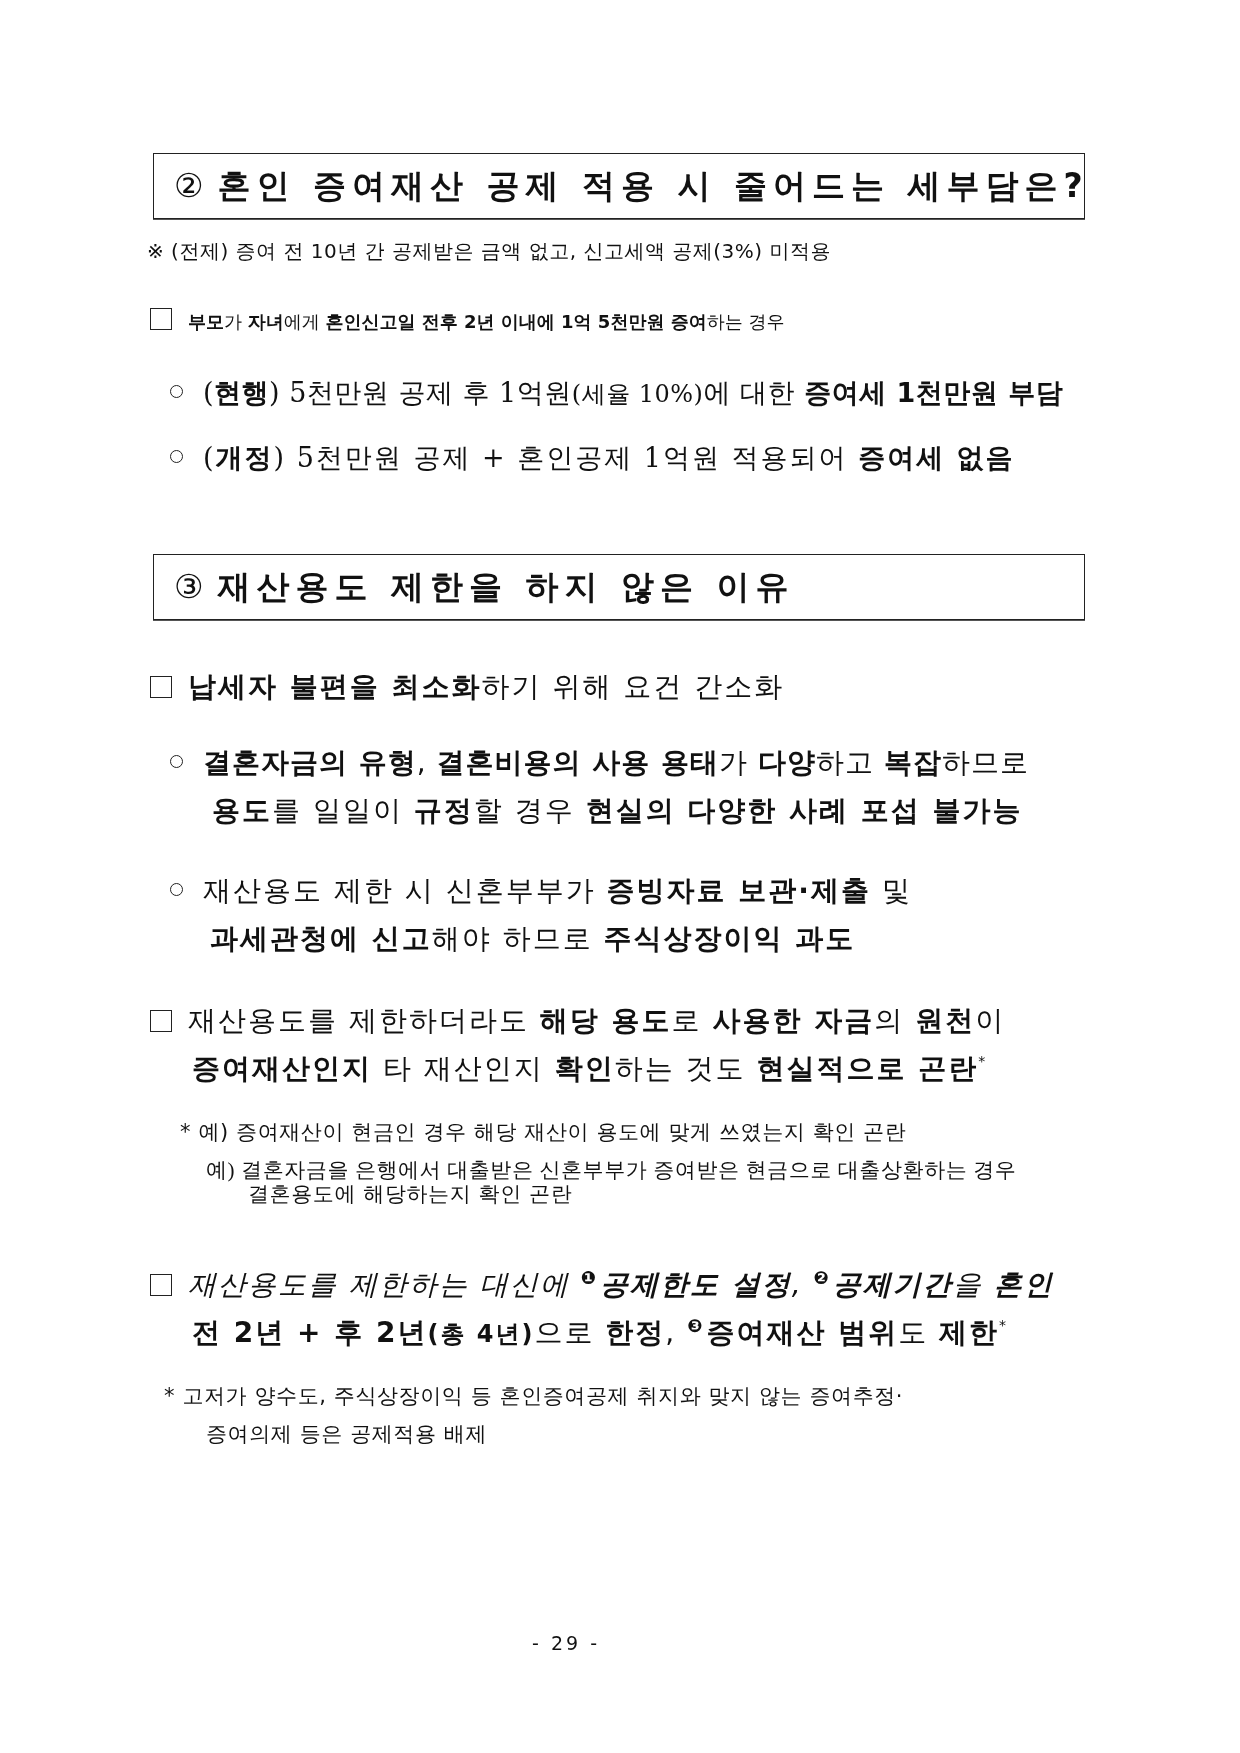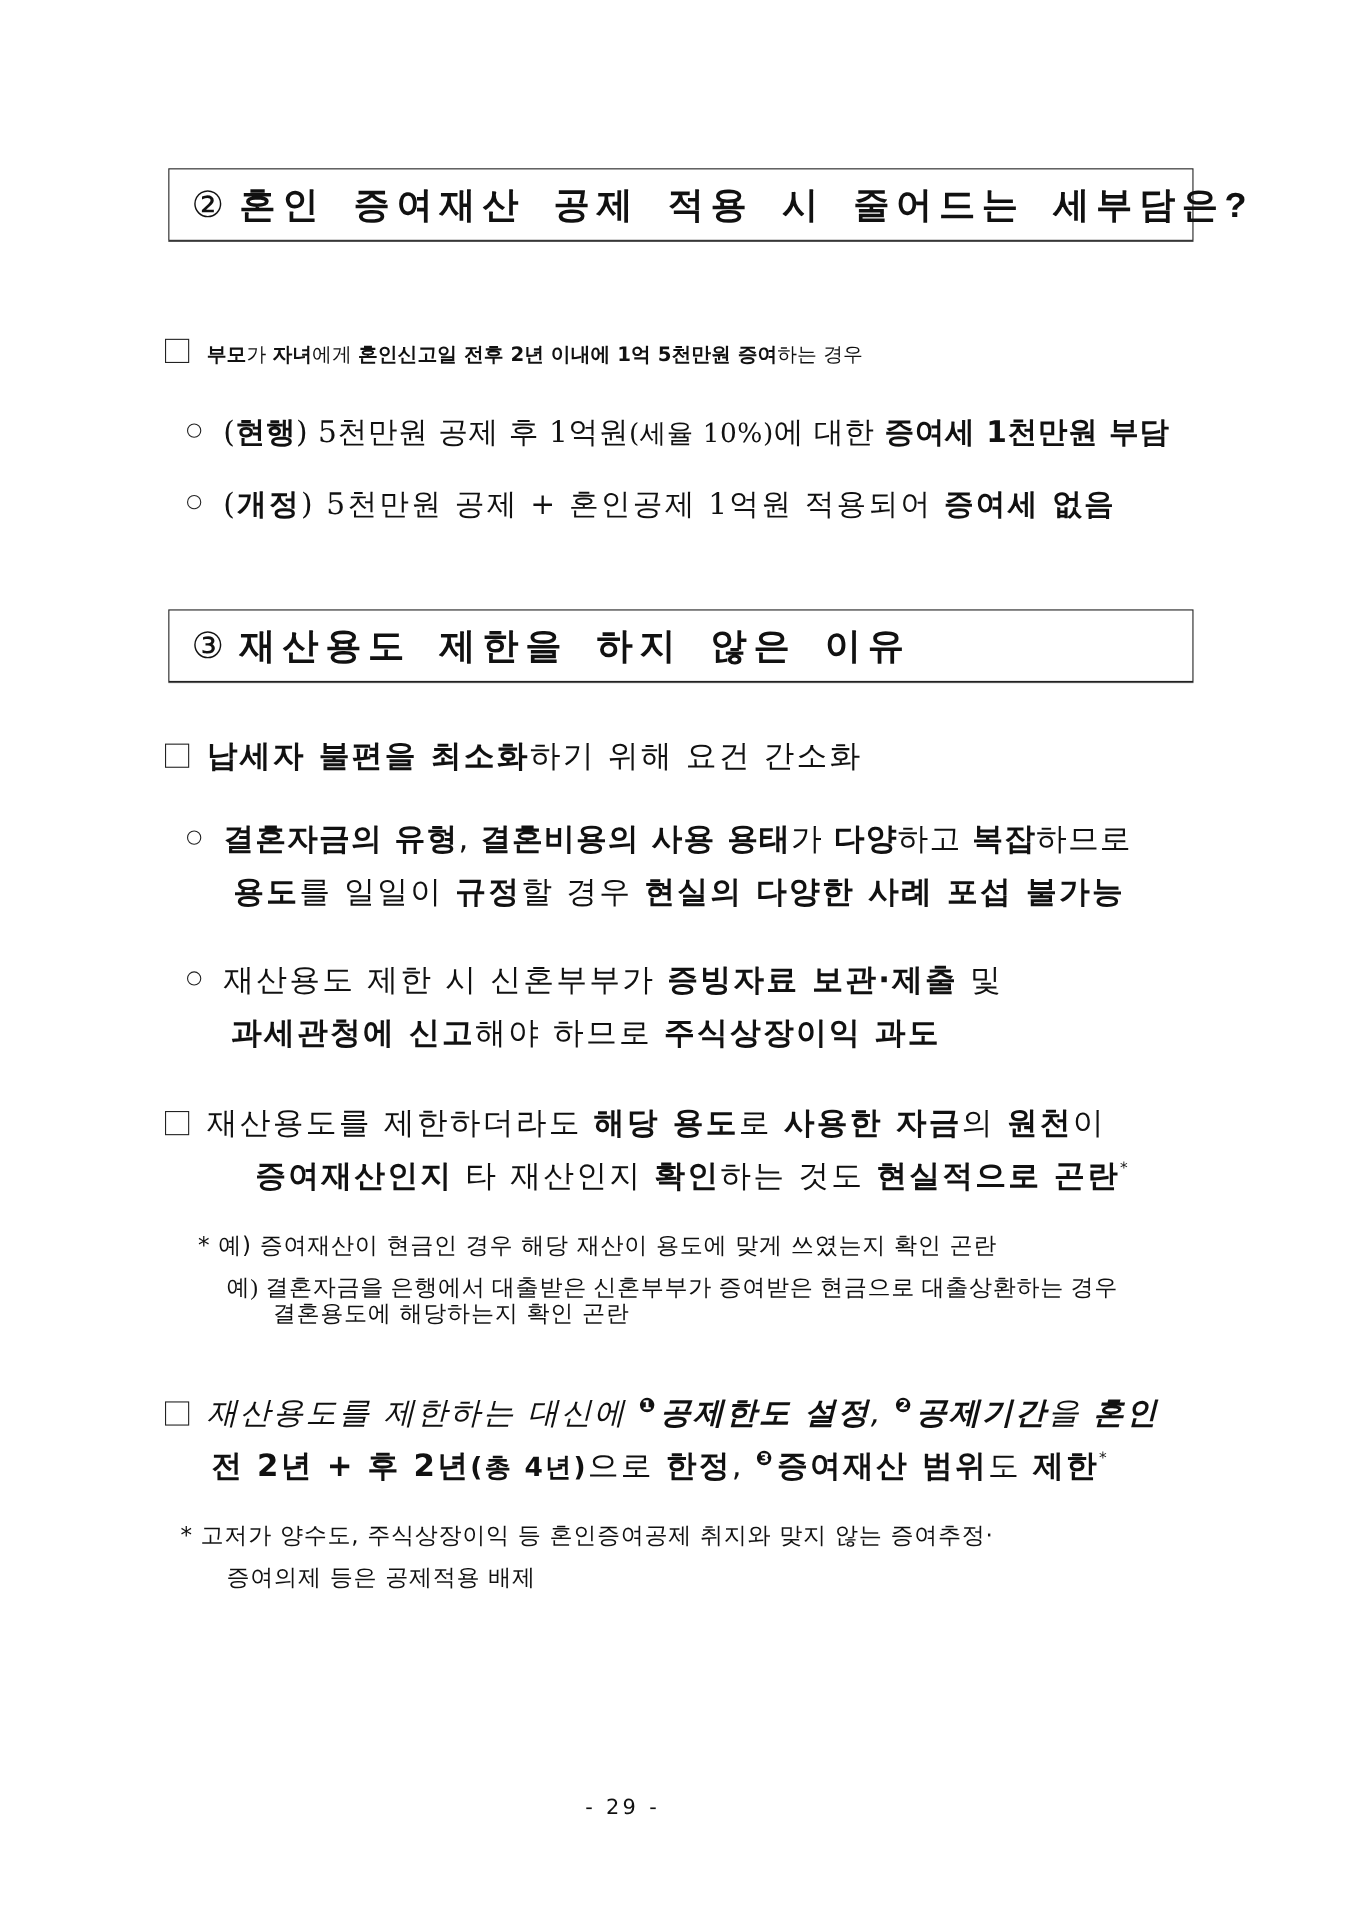--- a/index.html
+++ b/index.html
@@ -1,20 +1,20 @@
 <!DOCTYPE html>
 <html><head>
 <meta charset="utf-8">
 <style>
   html, body { margin:0; padding:0; background:#ffffff; }
   body { width:1240px; height:1753px; position:relative; overflow:hidden;
          font-family:"DejaVu Sans", "Liberation Sans", sans-serif; color:#111; }
   .page { position:absolute; left:0; top:0; width:1240px; height:1753px; background:#fff; }
   .section-box { position:absolute; left:153px; width:932px; height:66px;
-                 border:1.5px solid #222; box-shadow:0 1px 0 #555; box-sizing:border-box;font-family:Liberation Mono, monospace; }
+                 border:1.5px solid #222; box-shadow:0 1px 0 #555; box-sizing:border-box; }
   .section-title { position:absolute; left:20px; top:10px; font-size:33px; font-weight:bold;
                    letter-spacing:6px; white-space:nowrap; }
   .section-title .num { font-weight:normal; letter-spacing:0; margin-right:14px; }
   .line { position:absolute; white-space:nowrap; }
   .b { font-weight:bold; }
   .premise { left:147px; top:238px; font-size:20px; letter-spacing:0.5px; }
   .l1 { font-size:28px; letter-spacing:0.5px; }
   .l2 { font-size:28px; letter-spacing:2px; }
   .note { font-size:21px; letter-spacing:0.6px; }
   .checkbox { display:inline-block; width:22px; height:22px; border:1.5px solid #222;
@@ -31,20 +31,21 @@
 <body>
 
 <div class="page">
 
   <div class="section-box" style="top:153px;">
     <div class="section-title">
       <span class="num">②</span><span>혼인 증여재산 공제 적용 시 줄어드는 세부담은?</span>
     </div>
   </div>
 
+  <div class="line premise">※ (전제) 증여 전 10년 간 공제받은 금액 없고, 신고세액 공제(3%) 미적용</div>
 
   <div class="line l1" style="left:150px; top:308px; font-size:18px; letter-spacing:0;">
     <span class="checkbox"></span><span class="b">부모</span><span>가 </span><span class="b">자녀</span><span>에게 </span><span class="b">혼인신고일 전후 2년 이내에 1억 5천만원 증여</span><span>하는 경우</span>
   </div>
 
   <div class="line l1" style="left:170px; top:375px; font-size:27px; font-family:'DejaVu Serif','Liberation Serif',serif;">
     <span class="circle"></span>(<span class="b" style="font-family:'DejaVu Sans',sans-serif;">현행</span>) <span>5천만원 공제 후 1억원</span><span class="small">(세율 10%)</span><span>에 대한 </span><span class="b" style="font-family:'DejaVu Sans',sans-serif;">증여세 1천만원 부담</span>
   </div>
 
   <div class="line l1" style="left:170px; top:440px; font-size:27px; font-family:'DejaVu Serif','Liberation Serif',serif; letter-spacing:2px;">
@@ -71,21 +72,21 @@
   <div class="line l2" style="left:170px; top:872px;">
     <span class="circle"></span><span>재산용도 제한 시 신혼부부가 </span><span class="b">증빙자료 보관·제출</span><span> 및</span>
   </div>
   <div class="line l2" style="left:210px; top:920px;">
     <span class="b">과세관청에 신고</span><span>해야 하므로 </span><span class="b">주식상장이익 과도</span>
   </div>
 
   <div class="line l2" style="left:150px; top:1002px;">
     <span class="checkbox"></span><span>재산용도를 제한하더라도 </span><span class="b">해당 용도</span><span>로 </span><span class="b">사용한 자금</span><span>의 </span><span class="b">원천</span><span>이</span>
   </div>
-  <div class="line l2" style="left:192px; top:1050px;margin-left:40px;">
+  <div class="line l2" style="left:192px; top:1050px;">
     <span class="b">증여재산인지</span><span> 타 재산인지 </span><span class="b">확인</span><span>하는 것도 </span><span class="b">현실적으로 곤란</span><span class="sup">*</span>
   </div>
 
   <div class="line note" style="left:180px; top:1118px;">* 예) 증여재산이 현금인 경우 해당 재산이 용도에 맞게 쓰였는지 확인 곤란</div>
   <div class="line note" style="left:206px; top:1156px;font-family:Liberation Serif, serif;">예) 결혼자금을 은행에서 대출받은 신혼부부가 증여받은 현금으로 대출상환하는 경우</div>
   <div class="line note" style="left:248px; top:1180px;">결혼용도에 해당하는지 확인 곤란</div>
 
   <div class="line l2" style="left:150px; top:1266px;font-style:italic;">
     <span class="checkbox"></span><span>재산용도를 제한하는 대신에 </span><span class="badge">❶</span><span class="b">공제한도 설정</span><span>, </span><span class="badge">❷</span><span class="b">공제기간</span><span>을 </span><span class="b">혼인</span>
   </div>

